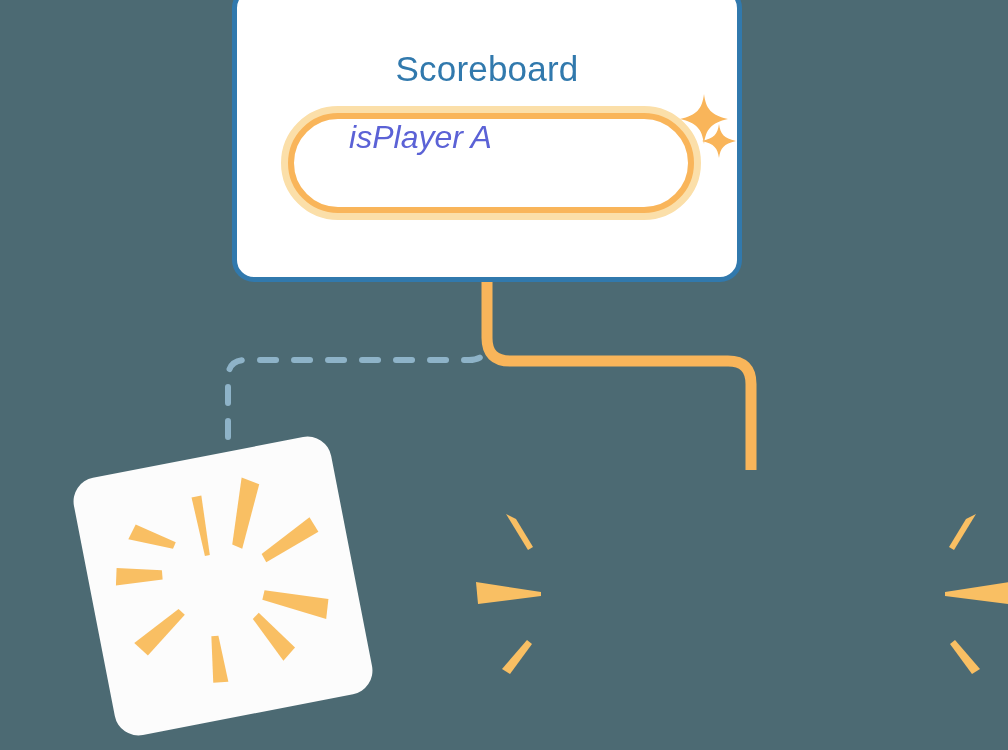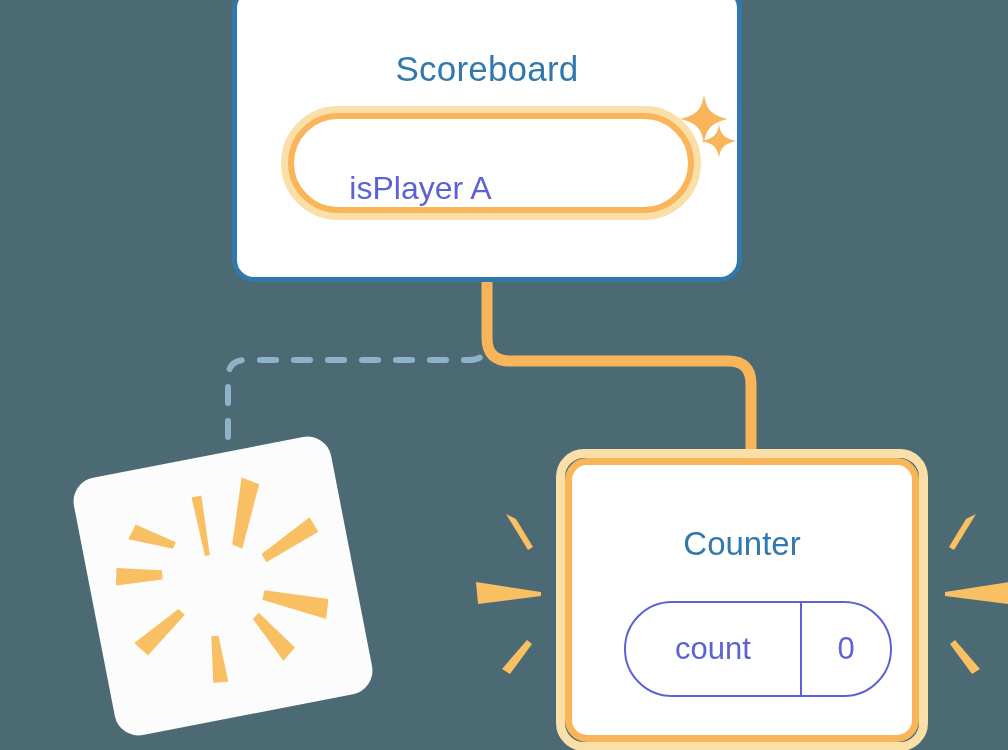--- a/index.html
+++ b/index.html
@@ -75,23 +75,24 @@
   .pill-hl-inner {
     border: 6px solid #f9b55a;
   }
   .pill-hl-body {
     position: absolute;
     left: 13px;
     top: 13px;
     right: 13px;
     bottom: 13px;
     display: flex;
-    align-items: flex-end;
+    align-items: flex-start;
     border-radius: 44px;
     overflow: hidden;
+    font-style: italic;
   }
   .pill-hl-key {
     flex: 0 0 253px;
     display: flex;
     align-items: center;
     justify-content: center;
     color: #5b62d6;
     font-size: 32px;
     font-weight: 400;
   }
@@ -263,31 +264,20 @@
 
         <polygon points="44,185 33,170 83,145 88,152"></polygon>
 
         <polygon points="30,93 26,110 73,113 74,104"></polygon>
 
         <polygon points="57,54 47,67 89,85 93,79"></polygon>
       </g>
     </svg>
   </div>
 
-  <div class="counter-card">
-    <div class="counter-card-inner">
-      <div class="counter-title">Counter</div>
-
-      <div class="counter-pill">
-        <div class="counter-pill-key">count</div>
-        <div class="counter-pill-div"></div>
-        <div class="counter-pill-val">0</div>
-      </div>
-    </div>
-  </div>
 
   <svg class="side-rays" style="left:472px; top:500px; width:80px; height:190px;" viewBox="0 0 80 190" xmlns="http://www.w3.org/2000/svg">
     <g fill="#f9bf63">
       <polygon points="34,14 44,19 61,47 56,50"></polygon>
       <polygon points="4,82 6,104 69,96 69,92"></polygon>
       <polygon points="55,140 60,144 38,174 30,169"></polygon>
     </g>
   </svg>
 
   <svg class="side-rays" style="left:938px; top:500px; width:72px; height:190px;" viewBox="0 0 72 190" xmlns="http://www.w3.org/2000/svg">

